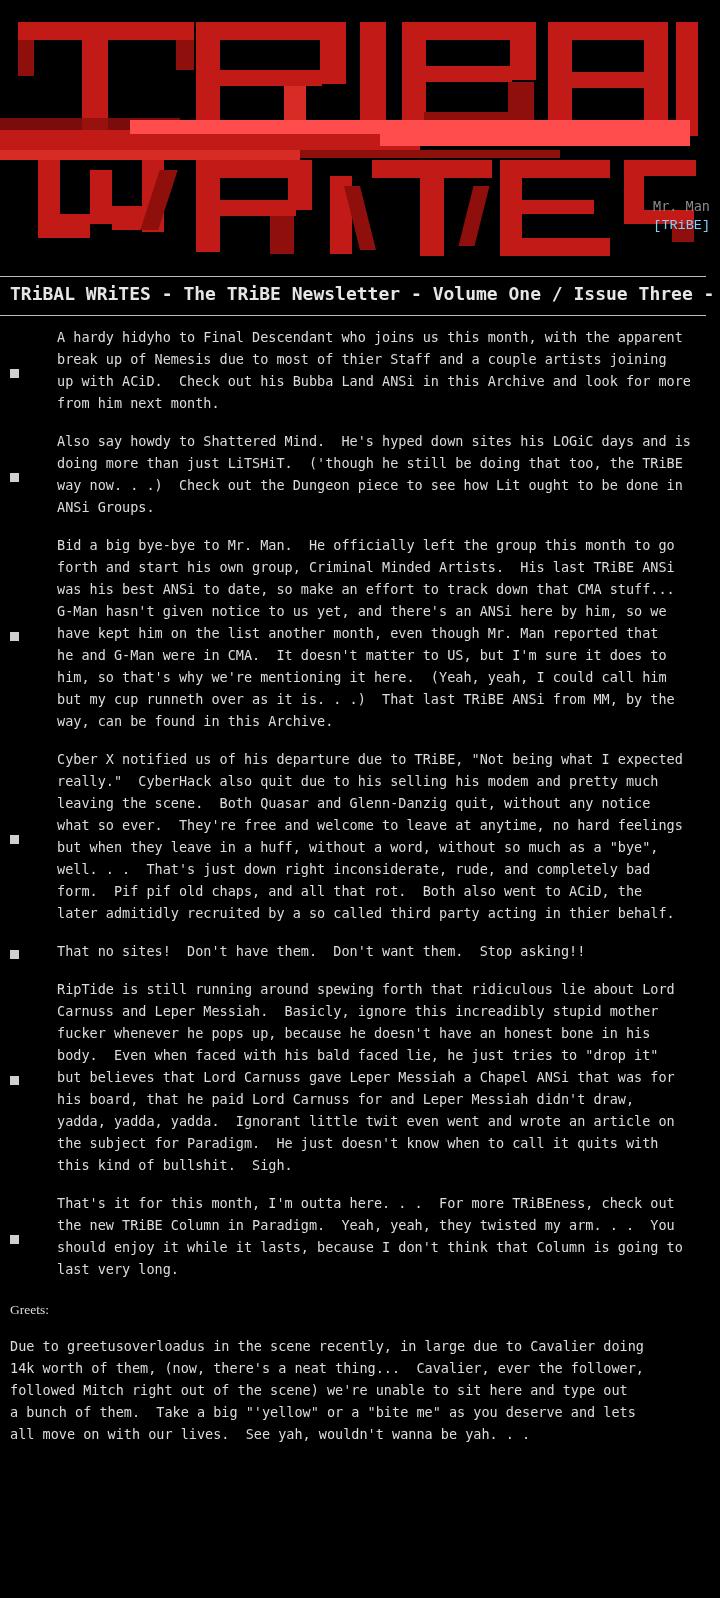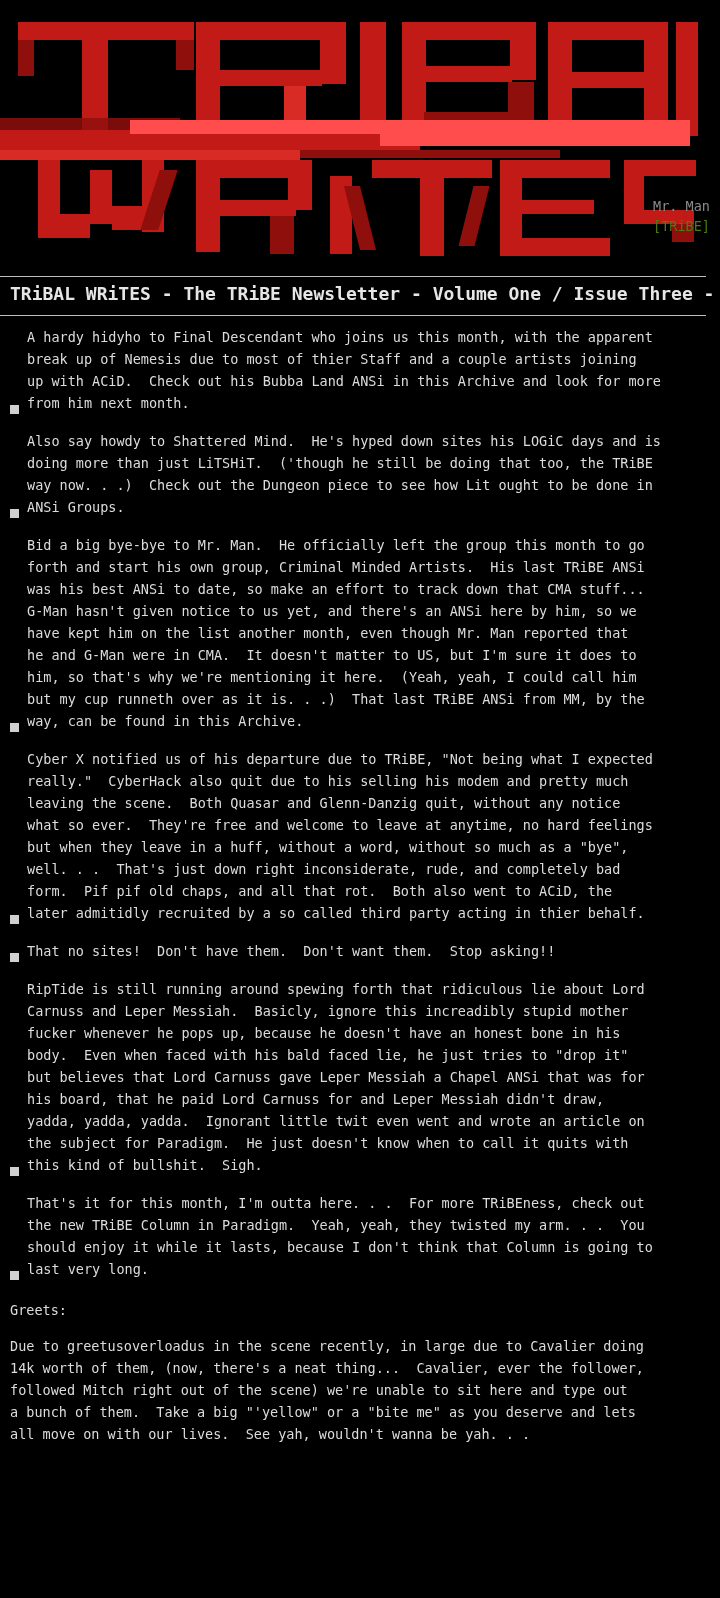--- a/index.html
+++ b/index.html
@@ -37,21 +37,21 @@
   .logo-credit {
     position: absolute;
     right: 10px;
     top: 196px;
     text-align: right;
     color: #8a8a8a;
     font-size: 13.5px;
     line-height: 20px;
     font-family: "DejaVu Sans Mono", "Liberation Mono", monospace;
   }
-  .logo-credit .l2 { color: #4d7c0f; }
+  .logo-credit .l2 { color: #7dd3fc; font-family: Liberation Mono, monospace; }
 
   
   .hr {
     height: 1px;
     background: #bdbdbd;
     margin: 8px 0 0 0;
     width: 706px;
   }
   .hr.second { margin-top: 6px; }
 
@@ -63,41 +63,42 @@
     white-space: nowrap;
     font-weight: bold;
   }
 
   
   .content {
     padding: 10px 8px 20px 8px;
   }
   .item {
     display: flex;
-    align-items: flex-end;
+    align-items: center;
     margin-bottom: 16px;
+    gap: 30px;
   }
   .bullet {
     width: 9px;
     height: 9px;
     background: #d0d0d0;
     margin: 7px 8px 0 2px;
     flex: 0 0 auto;
   }
   .item-text {
     flex: 1 1 auto;
     white-space: pre-wrap;
     color: #dcdcdc;
   }
   .plain {
     white-space: pre-wrap;
     color: #dcdcdc;
     margin-left: 2px;
   }
-  .greets-label { margin-top: 19px; margin-bottom: 14px; }
+  .greets-label { margin-top: 19px; margin-bottom: 14px; font-family: Liberation Serif, serif; }
 </style>
 </head>
 <body>
 
 <div class="logo-wrap">
 
   <div class="blk" style="left:18px;  top:22px;  width:176px; height:18px;"></div>
   <div class="blk" style="left:82px;  top:40px;  width:26px;  height:96px;"></div>
   <div class="blk dk" style="left:18px;  top:40px;  width:16px;  height:36px;"></div>
   <div class="blk dk" style="left:176px; top:40px;  width:18px;  height:30px;"></div>

